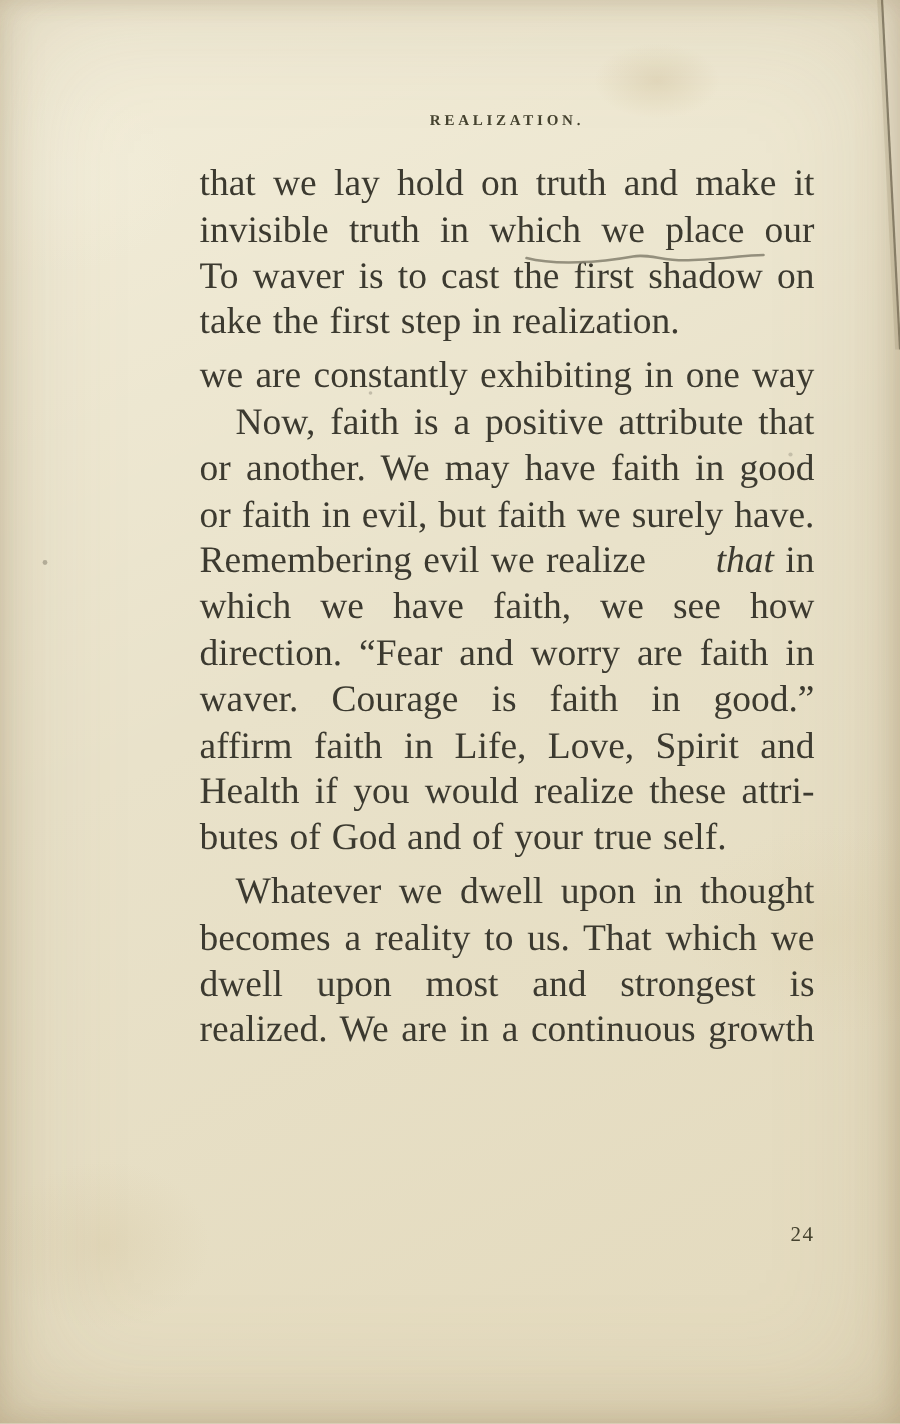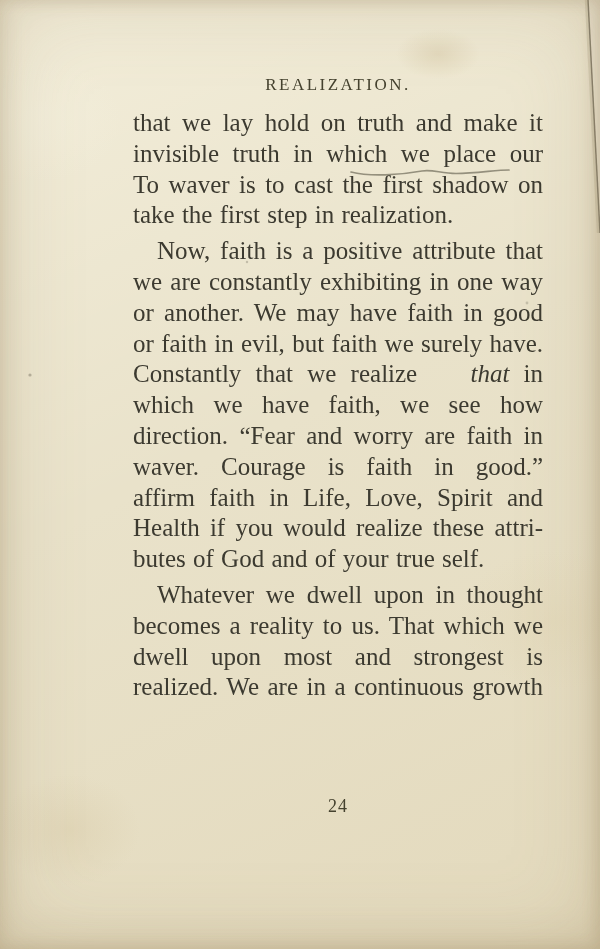--- a/index.html
+++ b/index.html
@@ -18,62 +18,63 @@
   .vignette {
     position:absolute; inset:0; pointer-events:none;
     box-shadow:
       inset 0 0 85px rgba(146,124,82,0.22),
       inset -5px 0 14px rgba(146,124,82,0.18),
       inset 0 -12px 34px rgba(146,124,82,0.12),
       inset 6px 0 18px rgba(150,130,90,0.10);
   }
   .running-head {
     position:absolute; top:75px; left:133px; width:410px;
-    text-align:center; font-size:17px; letter-spacing:2.5px;
+    text-align:center; font-size:10px; letter-spacing:2.5px;
     color:#45422f;
+    font-weight:bold;
   }
   .body-text {
     position:absolute; top:108px; left:133px; width:410px;
     font-size:25px; color:#3c3a30;
   }
   .para + .para { margin-top:5px; }
   .line {
     line-height:30.8px; height:30.8px; overflow:hidden;
     text-align:justify; text-justify:inter-word;
     word-spacing:1px;
   }
   .line.fill::after { content:""; display:inline-block; width:100%; height:0; }
   .line.indent { text-indent:24px; }
   .it { font-style:italic;margin-left:39px; }
   .folio {
-    position:absolute; top:796px; left:133px; width:410px;
-    text-align:center; font-size:18px; letter-spacing:1px; color:#45422f;
+    position:absolute; top:816px; left:133px; width:410px;
+    text-align:right; font-size:14px; letter-spacing:1px; color:#45422f;
   }
   svg.overlay { position:absolute; left:0; top:0; pointer-events:none; }
 </style>
 </head>
 <body>
 
 <div class="page">
 
   <div class="running-head">REALIZATION.</div>
 
   <div class="body-text">
       <div class="para">
         <div class="line fill"><span>that we lay hold on truth and make it</span></div>
         <div class="line fill"><span>invisible truth in which we place our faith.</span></div>
         <div class="line fill"><span>To waver is to cast the first shadow on</span></div>
         <div class="line"><span>take the first step in realization.</span></div>
       </div>
       <div class="para">
+        <div class="line fill"><span>we are constantly exhibiting in one way</span></div>
         <div class="line fill indent"><span>Now, faith is a positive attribute that</span></div>
-        <div class="line fill"><span>we are constantly exhibiting in one way</span></div>
         <div class="line fill"><span>or another. We may have faith in good</span></div>
         <div class="line fill"><span>or faith in evil, but faith we surely have.</span></div>
-        <div class="line fill"><span>Constantly that we realize </span><span class="it">that</span><span> in</span></div>
+        <div class="line fill"><span>Remembering evil we realize </span><span class="it">that</span><span> in</span></div>
         <div class="line fill"><span>which we have faith, we see how necessary</span></div>
         <div class="line fill"><span>direction. “Fear and worry are faith in</span></div>
         <div class="line fill"><span>waver. Courage is faith in good.” Constantly</span></div>
         <div class="line fill"><span>affirm faith in Life, Love, Spirit and</span></div>
         <div class="line fill"><span>Health if you would realize these attri-</span></div>
         <div class="line"><span>butes of God and of your true self.</span></div>
       </div>
       <div class="para">
         <div class="line fill indent"><span>Whatever we dwell upon in thought</span></div>
         <div class="line fill"><span>becomes a reality to us. That which we</span></div>

